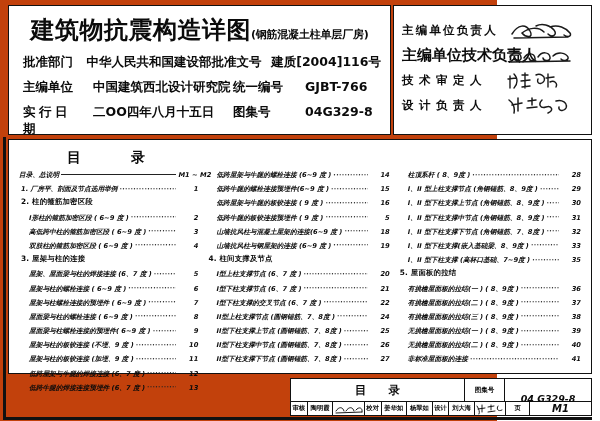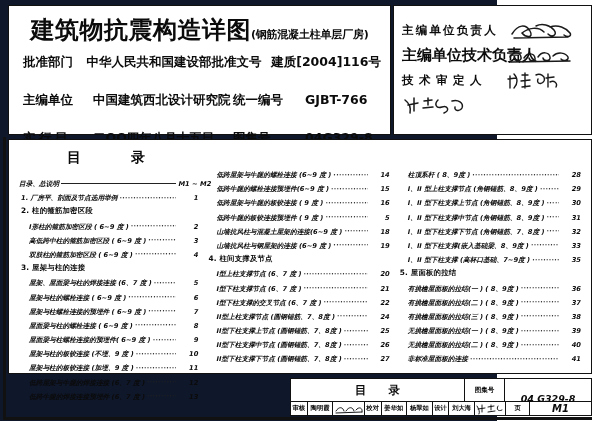--- a/index.html
+++ b/index.html
@@ -9,21 +9,21 @@
   }
   body {
     width: 600px; height: 421px;
     font-family: "DejaVu Sans", "Liberation Sans", sans-serif;
     color: #0b0b0b;
     overflow: hidden;
   }
   .page {
     position: relative;
     width: 497px; height: 421px;
-    background: #0f172a;
+    background: #c2410c;
   }
 
   
   .header {
     position: absolute;
     left: 8px; top: 5px;
     width: 584px; height: 130px;
     display: flex;
   }
   .hdr-left {
@@ -58,21 +58,21 @@
     font-size: 11px;
     font-weight: 700;
     letter-spacing: -0.2px;
   }
   .meta {
     position: absolute;
     left: 14px; top: 48px;
     width: 358px;
     display: flex;
     flex-direction: column;
-    gap: 15px;
+    gap: 2px;
   }
   .meta-row {
     display: flex;
     align-items: baseline;
     height: 23px;
     font-size: 12.5px;
     font-weight: 700;
   }
   .m-lbl {
     width: 60px;
@@ -185,21 +185,21 @@
     width: 100%;
     position: absolute;
     left: 0; bottom: 2px;
   }
   .entry .pg {
     flex: 0 0 auto;
     width: 20px;
     text-align: right;
     font-style: italic;
   }
-  .entry.lvl0 { padding-left: 0px; margin-top: 9px; }
+  .entry.lvl0 { padding-left: 0px; }
   .entry.lvl1 { padding-left: 10px; }
   .entry.sec {
     font-size: 7.4px;
     padding-left: 2px;
     font-style: normal;
   }
   .entry.sec .txt { letter-spacing: 0.2px; }
   .entry.numbered { padding-left: 2px; }
 
   
@@ -333,20 +333,21 @@
         <div class="sig-row">
           <span class="sig-lbl w3">技术审定人</span>
           <span class="sig-mark">
             <svg width="70" height="22" viewBox="0 0 70 22">
               <path d="M4 6 L4 18 M2 9 L10 8 M8 4 C12 8, 12 14, 8 18 M16 5 L22 5 M19 3 L19 18 M15 11 L24 10 M16 17 L24 16 M30 5 C34 3, 40 6, 38 11 C36 15, 30 14, 32 9 M42 4 L42 17 M40 8 L48 7 M44 12 C48 10, 52 13, 50 17" fill="none" stroke="#1a1a1a" stroke-width="1.4" stroke-linecap="round"></path>
             </svg>
           </span>
         </div>
 
         <div class="sig-row">
+          <span class="sig-lbl w3">设计负责人</span>
           <span class="sig-mark">
             <svg width="70" height="22" viewBox="0 0 70 22">
               <path d="M3 5 C7 8, 9 13, 8 18 M12 3 L12 16 M6 10 L16 8 M22 6 L30 5 M26 3 L26 10 M21 13 L31 12 M36 5 C32 9, 34 14, 40 12 C46 10, 48 16, 42 18 M50 6 C56 4, 62 8, 60 13 C58 17, 52 16, 53 12" fill="none" stroke="#1a1a1a" stroke-width="1.5" stroke-linecap="round"></path>
             </svg>
           </span>
         </div>
 
       </div>
     </div>
   </div>

